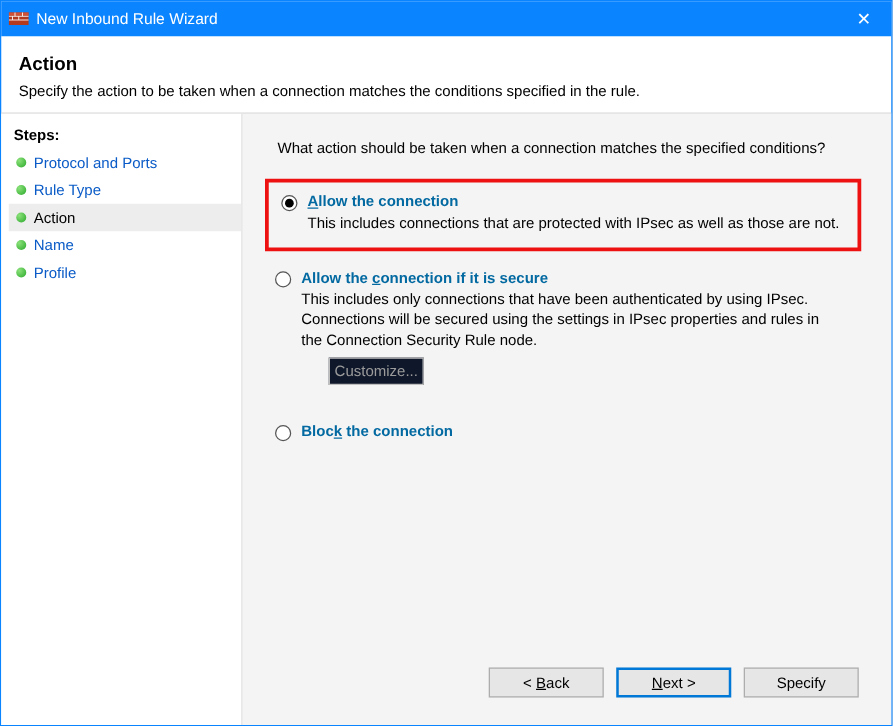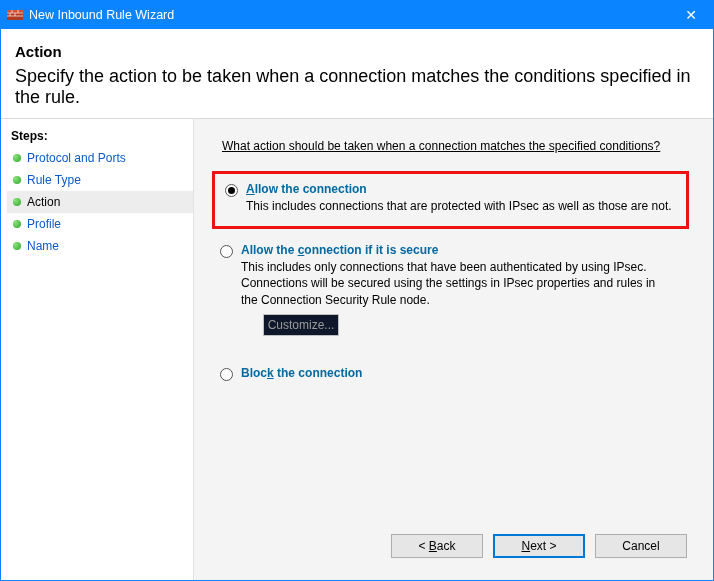--- a/index.html
+++ b/index.html
@@ -51,21 +51,21 @@
     padding: 10px 14px 10px 14px;
     border-bottom: 1px solid #d8d8d8;
   }
   .header h1 {
     font-size: 15px;
     font-weight: 700;
     margin: 4px 0 6px 0;
     color: #000;
   }
   .header .sub {
-    font-size: 18px;
+    font-size: 12px;
     color: #000;
   }
   .body {
     flex: 1;
     display: flex;
     min-height: 0;
   }
   .sidebar {
     width: 192px;
     padding: 8px 0 8px 6px;
@@ -99,21 +99,20 @@
     background: #f4f4f4;
     border-left: 1px solid #e3e3e3;
     padding: 16px 18px 12px 18px;
     display: flex;
     flex-direction: column;
     position: relative;
   }
   .prompt {
     margin: 4px 0 18px 10px;
     color: #000;
-    text-decoration: underline;
   }
   .option {
     display: flex;
     align-items: flex-start;
     gap: 8px;
     margin: 0 0 14px 8px;
     padding: 4px 4px 4px 0;
   }
   .option .radio {
     width: 13px; height: 13px;
@@ -227,25 +226,25 @@
       <div class="step">
         <span class="bullet"></span>
         <span>Rule Type</span>
       </div>
       <div class="step current">
         <span class="bullet"></span>
         <span>Action</span>
       </div>
       <div class="step">
         <span class="bullet"></span>
+        <span>Name</span>
+      </div>
+      <div class="step">
+        <span class="bullet"></span>
         <span>Profile</span>
-      </div>
-      <div class="step">
-        <span class="bullet"></span>
-        <span>Name</span>
       </div>
     </div>
 
     <div class="content">
       <div class="prompt">What action should be taken when a connection matches the specified conditions?</div>
 
       <div class="highlight-box">
         <div class="option" style="margin-bottom:2px;">
           <div class="radio selected"></div>
           <div class="texts">
@@ -280,19 +279,19 @@
       </div>
 
       <div class="footer">
         <div class="btn">
           <span>&lt;</span>&nbsp;<span class="ul">B</span><span>ack</span>
         </div>
         <div class="btn primary">
           <span class="ul">N</span><span>ext</span>&nbsp;<span>&gt;</span>
         </div>
         <div class="btn">
-          <span>Cancel</span>
+          <span>Specify</span>
         </div>
       </div>
     </div>
 
   </div>
 </div>
 
 </body></html>

